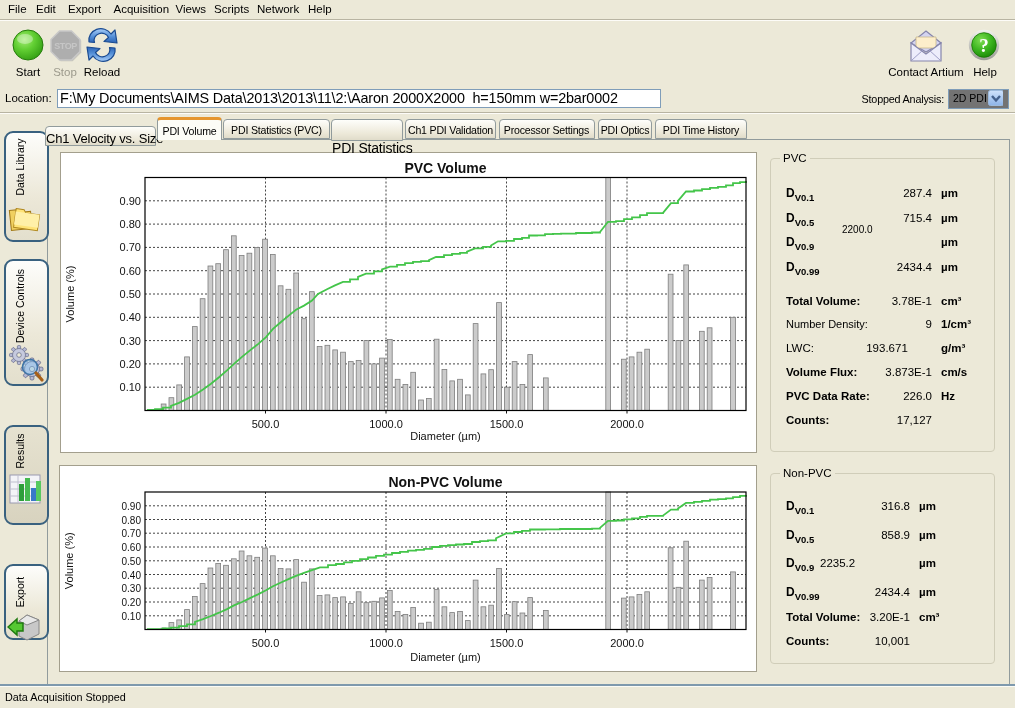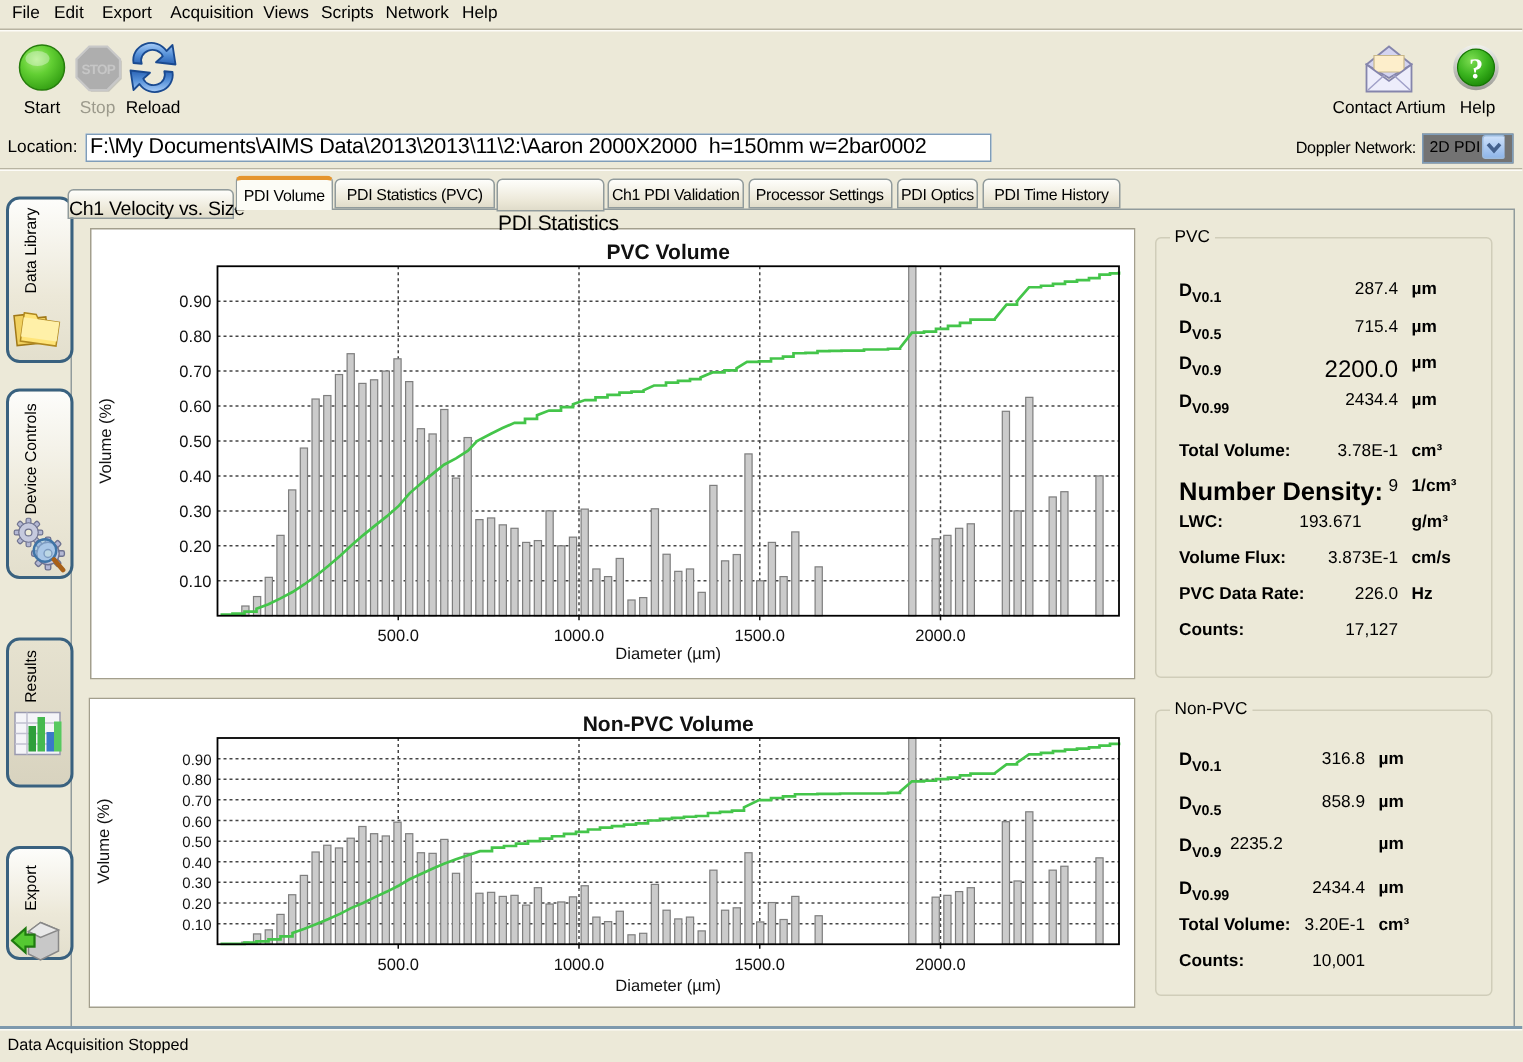--- a/index.html
+++ b/index.html
@@ -77,21 +77,21 @@
 <text x="16" y="23" font-family="Liberation Serif" font-size="19" font-weight="bold" fill="#fff" text-anchor="middle">?</text>
 </svg>
 <div class="abs" style="left:0px;top:66px;width:56px;text-align:center;font-size:11.5px">Start</div>
 <div class="abs" style="left:37px;top:66px;width:56px;text-align:center;font-size:11.5px;color:#9c9a8c">Stop</div>
 <div class="abs" style="left:74px;top:66px;width:56px;text-align:center;font-size:11.5px">Reload</div>
 <div class="abs" style="left:861px;top:66px;width:130px;text-align:center;font-size:11.5px">Contact Artium</div>
 <div class="abs" style="left:957px;top:66px;width:56px;text-align:center;font-size:11.5px">Help</div>
 
 <div class="abs" style="left:5px;top:92px;font-size:11.5px">Location:</div>
 <div class="abs" style="left:57px;top:89px;width:600px;height:17px;background:#fff;border:1px solid #7f9db9;font-size:14.4px;line-height:17px;padding-left:2px;white-space:nowrap;letter-spacing:-0.15px;overflow:hidden">F:\My Documents\AIMS Data\2013\2013\11\2:\Aaron 2000X2000&nbsp; h=150mm w=2bar0002</div>
-<div class="abs" style="left:845px;top:93px;width:99px;text-align:right;font-size:10.8px;letter-spacing:-0.2px">Doppler Network:</div>
+<div class="abs" style="left:845px;top:93px;width:99px;text-align:right;font-size:10.8px;letter-spacing:-0.2px">Stopped Analysis:</div>
 <div class="abs" style="left:948px;top:89px;width:55px;height:18px;background:#737373;border:1px solid #7f9db9;font-size:10.5px;line-height:17px;padding-left:4px">2D PDI</div>
 <svg class="abs" style="left:988px;top:90px" width="15" height="16">
 <defs>
       <linearGradient id="dd" x1="0" y1="0" x2="0" y2="1">
         <stop offset="0%" stop-color="#cfe2fb"></stop>
         <stop offset="100%" stop-color="#8db4e8"></stop>
       </linearGradient>
     </defs>
 <rect x="0.5" y="0.5" width="15" height="15" rx="2" fill="url(#dd)" stroke="#9dbbdd"></rect>
 <path d="M4 6 L8 10.5 L12 6" fill="none" stroke="#44618d" stroke-width="2.4"></path>
@@ -385,32 +385,32 @@
 
 <div class="abs" style="left:770px;top:158px;width:225px;height:294px;border:1px solid #d0cdb9;border-radius:4px;box-sizing:border-box"></div>
 <div class="abs" style="left:780px;top:152px;background:#ece9d8;padding:0 3px;font-size:11.5px">PVC</div>
 <div style="position:absolute;left:786px;top:186px;font-weight:bold;font-size:12px">D<span style="font-size:9.5px;vertical-align:-4px">V0.1</span></div>
 <div style="position:absolute;left:842px;top:187px;width:90px;text-align:right;font-size:11.5px">287.4</div>
 <div style="position:absolute;left:941px;top:187px;font-weight:bold;font-size:11.5px">µm</div>
 <div style="position:absolute;left:786px;top:211px;font-weight:bold;font-size:12px">D<span style="font-size:9.5px;vertical-align:-4px">V0.5</span></div>
 <div style="position:absolute;left:842px;top:212px;width:90px;text-align:right;font-size:11.5px">715.4</div>
 <div style="position:absolute;left:941px;top:212px;font-weight:bold;font-size:11.5px">µm</div>
 <div style="position:absolute;left:786px;top:235px;font-weight:bold;font-size:12px">D<span style="font-size:9.5px;vertical-align:-4px">V0.9</span></div>
-<div style="position:absolute;left:842px;top:238px;width:90px;text-align:right;font-size:16px">2200.0</div>
+<div style="position:absolute;left:842px;top:224px;width:90px;font-size:10px">2200.0</div>
 <div style="position:absolute;left:941px;top:236px;font-weight:bold;font-size:11.5px">µm</div>
 <div style="position:absolute;left:786px;top:260px;font-weight:bold;font-size:12px">D<span style="font-size:9.5px;vertical-align:-4px">V0.99</span></div>
 <div style="position:absolute;left:842px;top:261px;width:90px;text-align:right;font-size:11.5px">2434.4</div>
 <div style="position:absolute;left:941px;top:261px;font-weight:bold;font-size:11.5px">µm</div>
 <div style="position:absolute;left:786px;top:295px;font-weight:bold;font-size:11.5px">Total Volume:</div>
 <div style="position:absolute;left:842px;top:295px;width:90px;text-align:right;font-size:11.5px">3.78E-1</div>
 <div style="position:absolute;left:941px;top:295px;font-weight:bold;font-size:11.5px">cm³</div>
-<div style="position:absolute;left:786px;top:318px;font-weight:bold;font-size:17px">Number Density:</div>
+<div style="position:absolute;left:786px;top:318px;font-weight:normal;font-size:11px">Number Density:</div>
 <div style="position:absolute;left:842px;top:318px;width:90px;text-align:right;font-size:11.5px">9</div>
 <div style="position:absolute;left:941px;top:318px;font-weight:bold;font-size:11.5px">1/cm³</div>
-<div style="position:absolute;left:786px;top:342px;font-weight:bold;font-size:11.5px">LWC:</div>
+<div style="position:absolute;left:786px;top:342px;font-weight:normal;font-size:11.5px">LWC:</div>
 <div style="position:absolute;left:842px;top:342px;width:90px;text-align:center;font-size:11.5px">193.671</div>
 <div style="position:absolute;left:941px;top:342px;font-weight:bold;font-size:11.5px">g/m³</div>
 <div style="position:absolute;left:786px;top:366px;font-weight:bold;font-size:11.5px">Volume Flux:</div>
 <div style="position:absolute;left:842px;top:366px;width:90px;text-align:right;font-size:11.5px">3.873E-1</div>
 <div style="position:absolute;left:941px;top:366px;font-weight:bold;font-size:11.5px">cm/s</div>
 <div style="position:absolute;left:786px;top:390px;font-weight:bold;font-size:11.5px">PVC Data Rate:</div>
 <div style="position:absolute;left:842px;top:390px;width:90px;text-align:right;font-size:11.5px">226.0</div>
 <div style="position:absolute;left:941px;top:390px;font-weight:bold;font-size:11.5px">Hz</div>
 <div style="position:absolute;left:786px;top:414px;font-weight:bold;font-size:11.5px">Counts:</div>
 <div style="position:absolute;left:842px;top:414px;width:90px;text-align:right;font-size:11.5px">17,127</div>

